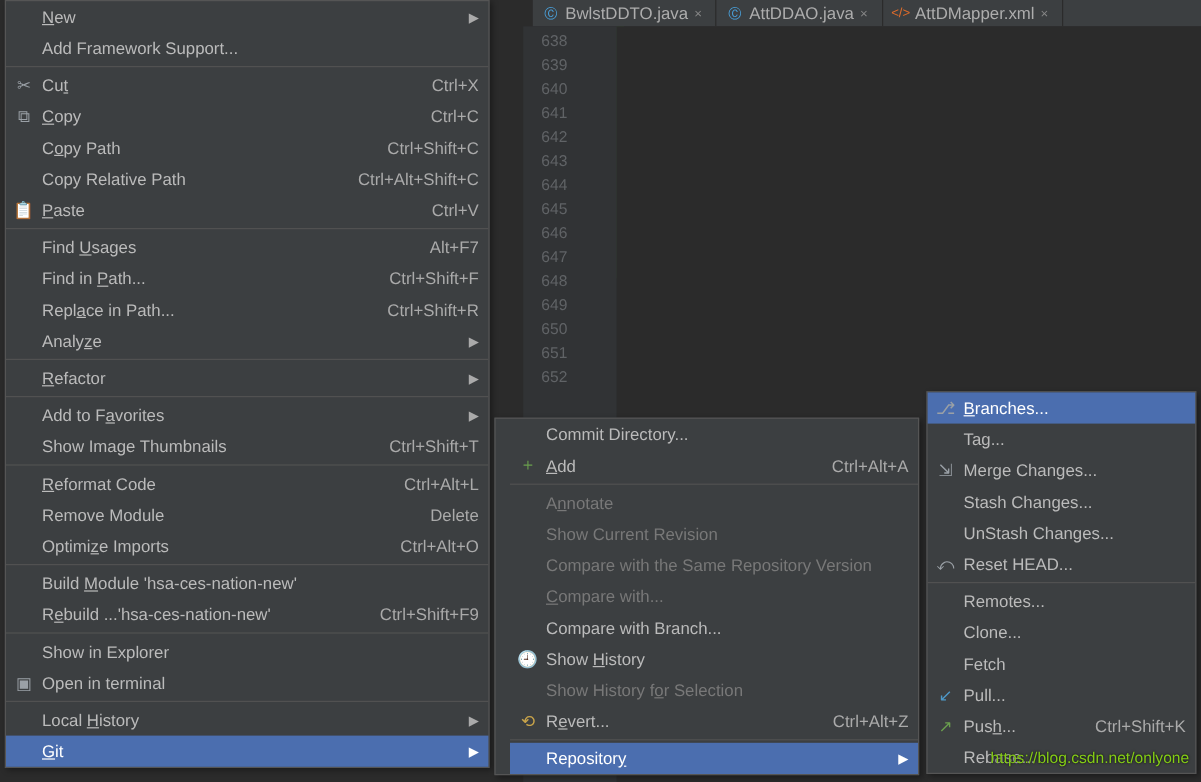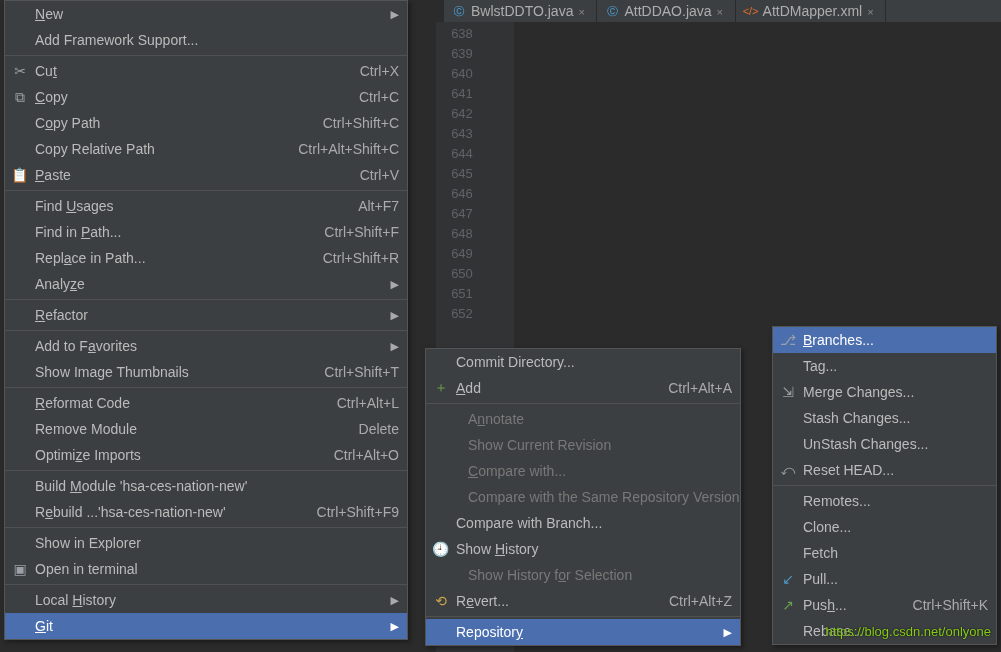--- a/index.html
+++ b/index.html
@@ -7,25 +7,25 @@
   .tab-bar { position: absolute; top: 0; left: 444px; right: 0; height: 22px; background: #3c3f41; display: flex; overflow: hidden; }
   .tab { display: flex; align-items: center; padding: 0 8px; gap: 5px; border-right: 1px solid #2b2b2b; color: #adadad; white-space: nowrap; }
   .tab-icon { width: 14px; height: 14px; display: flex; align-items: center; justify-content: center; }
   .tab-close { width: 10px; height: 10px; color:#888; font-size:11px; }
   .gutter { position: absolute; top: 22px; left: 436px; width: 78px; bottom: 0; background: #313335; font-family: Consolas, monospace; font-size: 13px; color: #606366; text-align: right; padding-top: 2px; }
   .gutter .ln { padding-right: 26px; line-height: 20px; text-align: center; }
   .code-area { position: absolute; top: 22px; left: 514px; right: 0; bottom: 0; background: #2b2b2b; }
   .vstrip { position: absolute; top:22px; left:514px; width:6px; height:210px; background:#374b33; }
   .context-menu { position: absolute; background: #3c3f41; border: 1px solid #555555; box-shadow: 2px 2px 5px rgba(0,0,0,0.4); }
   .menu1 { left: 4px; top: 0; width: 404px; }
-  .menu2 { left: 425px; top: 348px; width: 316px; }
+  .menu2 { left: 412px; top: 348px; width: 354px; padding-left: 12px; }
   .menu3 { left: 772px; top: 326px; width: 225px; }
   .menu-item { display: flex; align-items: center; height: 26px; padding-left: 30px; padding-right: 8px; position: relative; }
   .menu-item.hl { background: #4b6eaf; color: #ffffff; }
-  .menu-item.disabled { color: #787878; margin-left: 12px; }
+  .menu-item.disabled { color: #787878; }
   .menu-item .label { flex: 1; white-space: nowrap; }
   .menu-item .shortcut { color: #aaaaaa; margin-left: 20px; white-space: nowrap;}
   .menu-item .arrow { width: 10px; text-align: right; color:#aaaaaa; font-size:11px;}
   .menu-item.hl .arrow { color:#fff;}
   .menu-sep { height: 1px; background: #515151; margin: 2px 0; }
   .icon-slot { position: absolute; left: 6px; width: 18px; height: 18px; display: flex; align-items: center; justify-content: center; }
   .mn { text-decoration: underline; }
   .watermark { position:absolute; right:10px; bottom:13px; color:#84cc16; font-size:13px; text-shadow:0 0 2px #000;}
 </style>
 </head>
@@ -182,24 +182,24 @@
       <span class="shortcut">Ctrl+Alt+A</span>
     </div>
     <div class="menu-sep"></div>
     <div class="menu-item disabled">
       <span class="label">A<span class="mn">n</span>notate</span>
     </div>
     <div class="menu-item disabled">
       <span class="label">Show Current Revision</span>
     </div>
     <div class="menu-item disabled">
+      <span class="label">Compare with the Same Repository Version</span>
+    </div>
+    <div class="menu-item disabled">
       <span class="label"><span class="mn">C</span>ompare with...</span>
-    </div>
-    <div class="menu-item disabled">
-      <span class="label">Compare with the Same Repository Version</span>
     </div>
     <div class="menu-item">
       <span class="label">Compare with Branch...</span>
     </div>
     <div class="menu-item">
       <span class="icon-slot" style="color: rgb(154, 160, 166);">🕘</span>
       <span class="label">Show <span class="mn">H</span>istory</span>
     </div>
     <div class="menu-item disabled">
       <span class="label">Show History f<span class="mn">o</span>r Selection</span>

